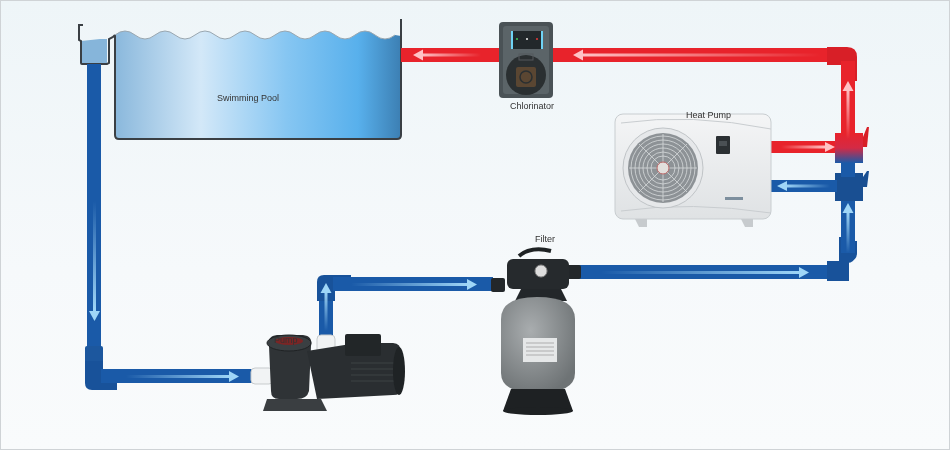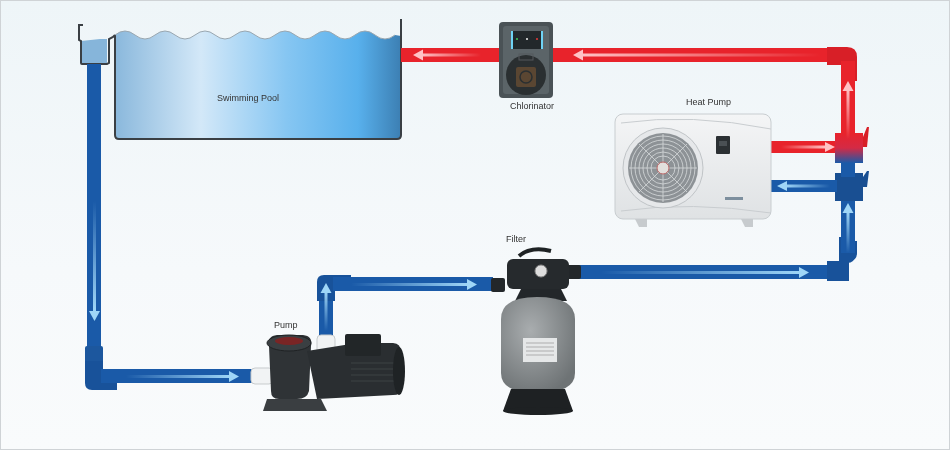--- a/index.html
+++ b/index.html
@@ -226,16 +226,16 @@
           <line x1="525" y1="350" x2="553" y2="350"></line>
           <line x1="525" y1="354" x2="553" y2="354"></line>
     </g>
     <path d="M510 388 L564 388 L572 410 L502 410 Z" fill="#1e2123"></path>
     <ellipse cx="537" cy="410" rx="35" ry="4" fill="#1e2123"></ellipse>
   </g>
 </svg>
 
 <span class="lbl" style="left:216px;top:92px;">Swimming Pool</span>
 <span class="lbl" style="left:509px;top:100px;">Chlorinator</span>
-<span class="lbl" style="left:672px;top:96px;padding-left:13px;">Heat Pump</span>
-<span class="lbl" style="left:273px;top:319px;">Pump</span>
-<span class="lbl" style="left:505px;top:233px;">Filter</span>
+<span class="lbl" style="left:672px;top:109px;padding-left:13px;">Heat Pump</span>
+<span class="lbl" style="left:273px;top:334px;">Pump</span>
+<span class="lbl" style="left:534px;top:233px;">Filter</span>
 </div>
 
 </body></html>

